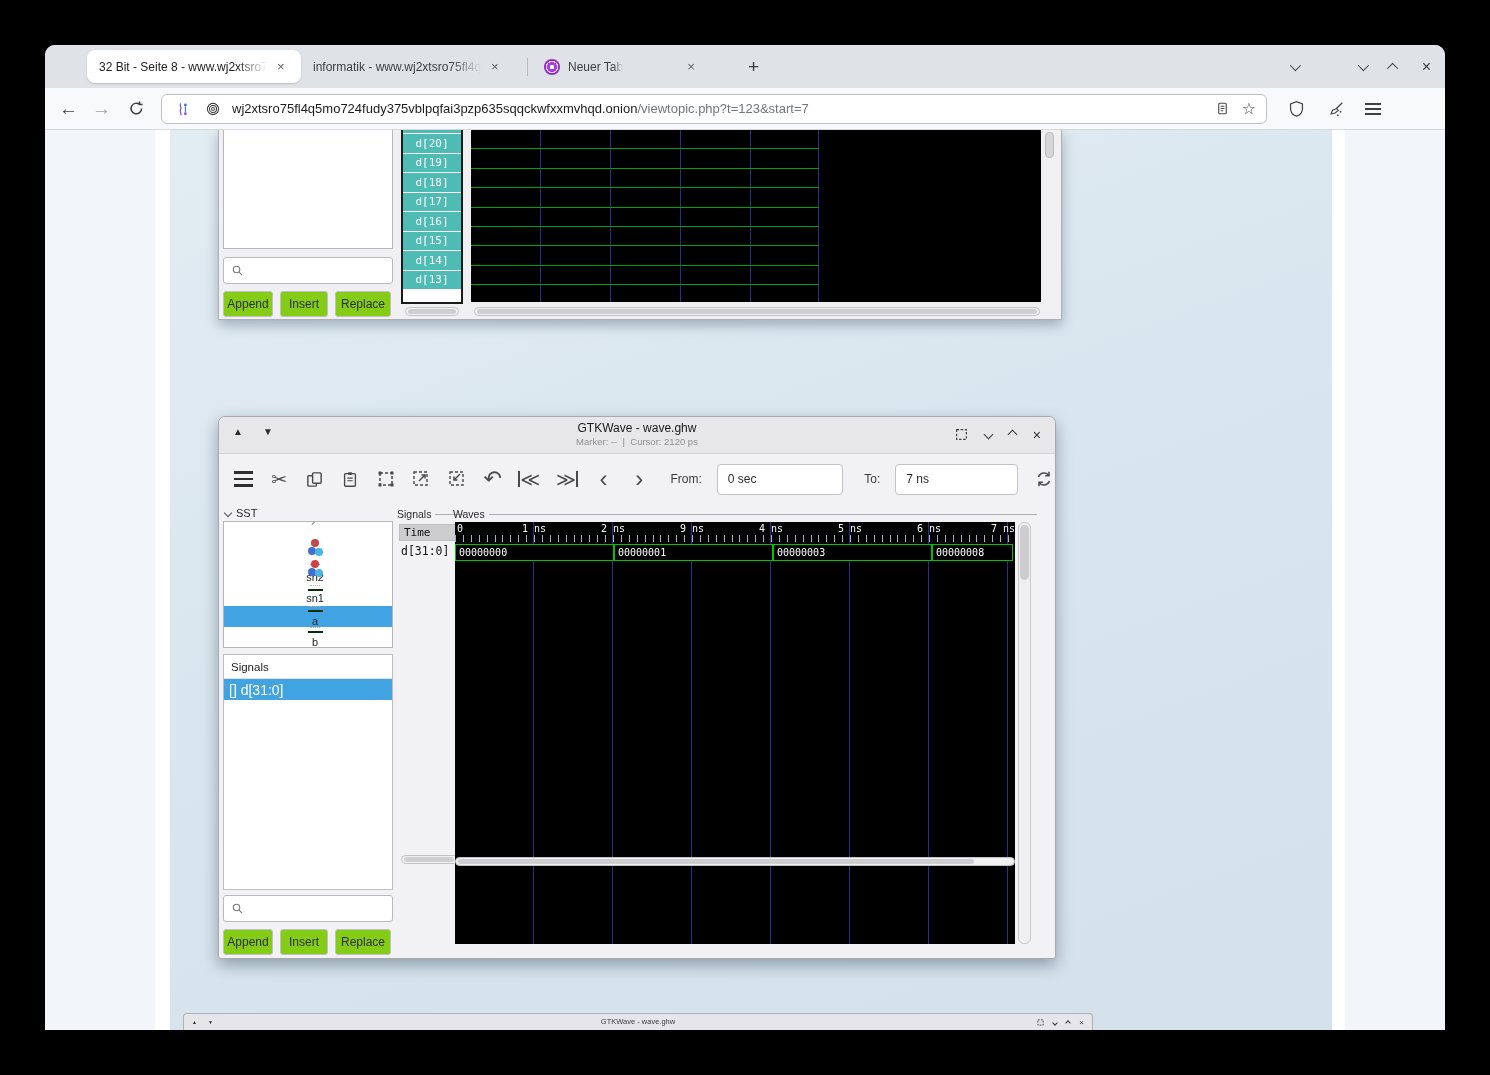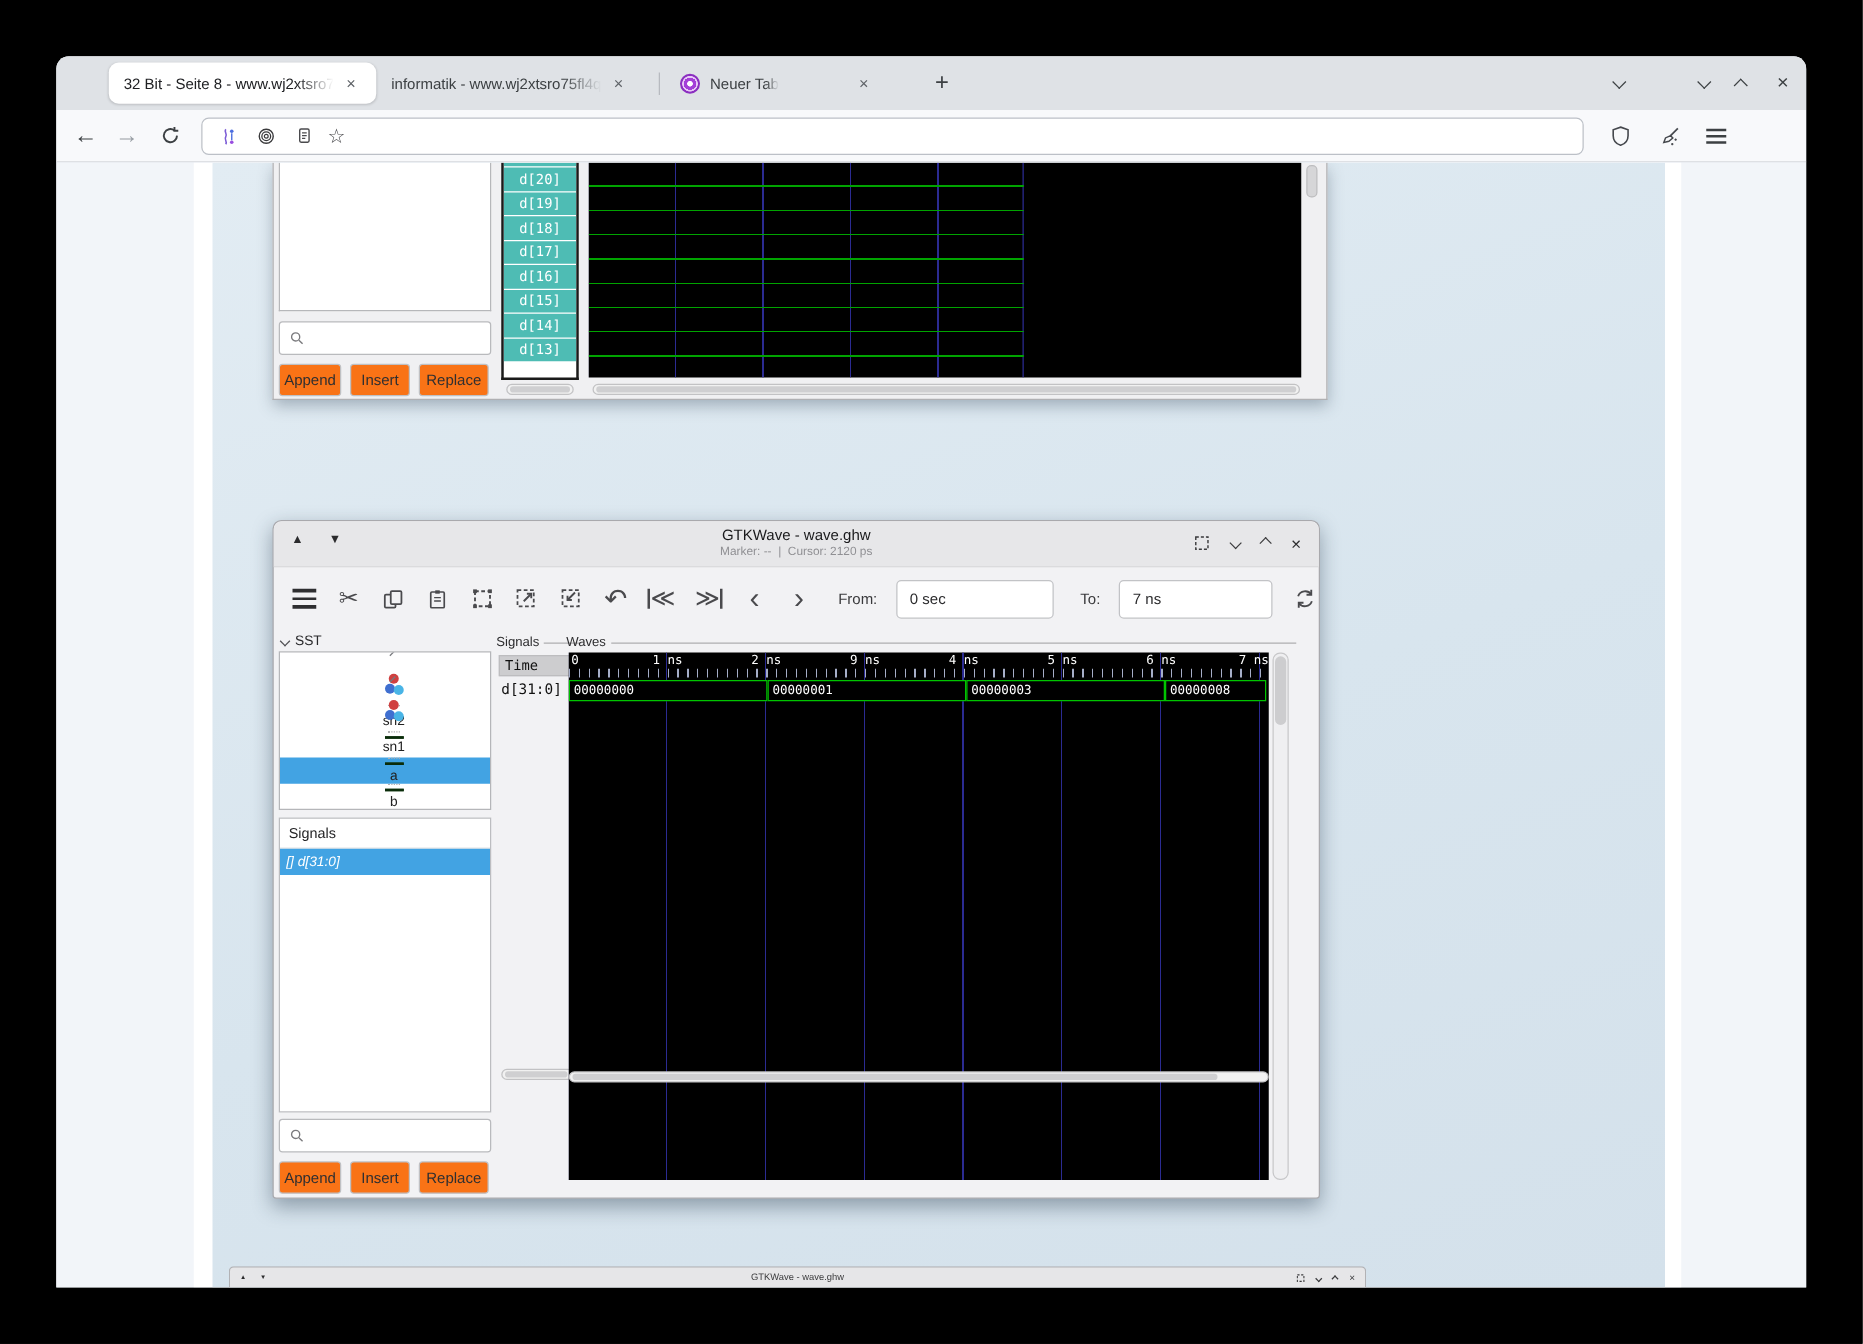--- a/index.html
+++ b/index.html
@@ -45,21 +45,21 @@
   .bars { display:inline-flex; flex-direction:column; gap:3px; }
   .bars i { display:block; width:16px; height:2px; background:#3c4043; }
 
   
   .content { position:relative; height:900px; background:#f2f5f9; overflow:hidden; }
   .page-col { position:absolute; left:110px; top:0; width:1190px; height:100%; background:#ffffff; }
   .post-image { position:absolute; left:125px; top:0; width:1162px; height:900px;
                 background:linear-gradient(160deg,#e2ecf3 0%, #d8e5ee 55%, #d4e1eb 100%); overflow:hidden; }
 
   
-  .gtkbtn { background:#f97316; border:1px solid #bfc0c3; border-radius:3px; color:#2f2f31;
+  .gtkbtn { background:#84cc16; border:1px solid #bfc0c3; border-radius:3px; color:#2f2f31;
             font-size:12px; display:flex; align-items:center; justify-content:center; position:absolute; height:26px; }
   .gsearch { position:absolute; height:27px; background:#fff; border:1px solid #b9babd; border-radius:3px;
              display:flex; align-items:center; padding-left:7px; }
   .scrolltrack { position:absolute; background:#f1f1f1; border:1px solid #c2c2c4; border-radius:5px; }
   .scrollthumb { position:absolute; background:#cfcfd1; border-radius:4px; top:1px; bottom:1px; }
   .panel-label { display:flex; align-items:center; gap:4px; font-size:10.5px; color:#2c2c2e; height:14px; }
   .panel-label .hline { flex:1; border-top:1px solid #aeaeb0; margin-top:1px; }
 
   
   .gtkw-top { position:absolute; left:48px; top:0; width:844px; height:190px; background:#f0f0f2;
@@ -112,21 +112,21 @@
   .icon-mod i:nth-child(2){ right:0; top:1px; background:#49b4e6; }
   .icon-mod i:nth-child(3){ left:3px; bottom:0; background:#d04040; }
   .icon-bus { width:15px; height:13px; background:#123f12; border:1px solid #0a2c0a;
               background-image:linear-gradient(0deg, transparent 0 3px, #35c035 3px 4px, transparent 4px 8px, #35c035 8px 9px, transparent 9px),
                                linear-gradient(90deg, transparent 0 4px, #2a9a2a 4px 5px, transparent 5px 9px, #2a9a2a 9px 10px, transparent 10px); }
   .icon-port { width:12px; height:13px; background:#cfa878; border:1px solid #8a6f4a; border-radius:2px;
                box-shadow:inset -3px 0 0 #efe0c8; }
 
   .sigframe { position:absolute; left:4px; top:237px; width:170px; height:236px; background:#fff; border:1px solid #bcbdc0; }
   .sigframe .fhead { height:24px; display:flex; align-items:center; padding-left:7px; font-size:11.5px; color:#242426; border-bottom:1px solid #e2e2e4; }
-  .selrow { height:21px; background:#42a3e3; color:#fff; font-size:11px; display:flex; align-items:center; padding-left:5px;font-style:italic; }
+  .selrow { height:21px; background:#42a3e3; color:#fff; font-size:14px; display:flex; align-items:center; padding-left:5px; }
 
   .midcol { position:absolute; left:178px; top:90px; width:68px; height:453px; }
   .timecell { position:absolute; left:2px; top:17px; width:64px; height:17px; background:#cdcdcf; border:1px solid #bdbdbf;
               font-size:11px; color:#111; display:flex; align-items:center; padding-left:4px; }
   .dcell { position:absolute; left:2px; top:36px; width:64px; height:16px; font-size:11.5px; color:#111;
            display:flex; align-items:center; padding-left:2px; }
 
   .wavecol { position:absolute; left:234px; top:90px; width:584px; height:453px; }
   .wcanvas { position:absolute; left:2px; top:15px; width:560px; height:422px; background:#000; overflow:hidden; }
   .wgrid { position:absolute; inset:0; background:repeating-linear-gradient(90deg, transparent 0 78px, #2b2b92 78px 79px); }
@@ -198,20 +198,21 @@
               <circle cx="13" cy="16" r="1.8" fill="#9a4de0"></circle>
             </svg>
         </span>
         <span class="ticon">
           <svg width="16" height="16" viewBox="0 0 20 20">
               <circle cx="10" cy="10" r="7" fill="none" stroke="#3a3a3c" stroke-width="1.4"></circle>
               <circle cx="10" cy="10" r="4.4" fill="none" stroke="#3a3a3c" stroke-width="1.3"></circle>
               <circle cx="10" cy="10" r="1.9" fill="none" stroke="#3a3a3c" stroke-width="1.2"></circle>
             </svg>
         </span>
+        <span class="urltext"><span class="host">wj2xtsro75fl4q5mo724fudy375vblpqfai3pzp635sqqckwfxxmvhqd.onion</span><span class="path">/viewtopic.php?t=123&amp;start=7</span></span>
         <span class="ticon">
           <svg width="15" height="15" viewBox="0 0 20 20">
               <rect x="5" y="3" width="10" height="14" rx="1.5" fill="none" stroke="#4a4a4d" stroke-width="1.5"></rect>
               <path d="M7.5 7 h5 M7.5 10 h5 M7.5 13 h3.5" stroke="#4a4a4d" stroke-width="1.3"></path>
             </svg>
         </span>
         <span class="glyph" style="font-size:16px">☆</span>
       </div>
       <div class="nav-right">
         <span class="ticon">

